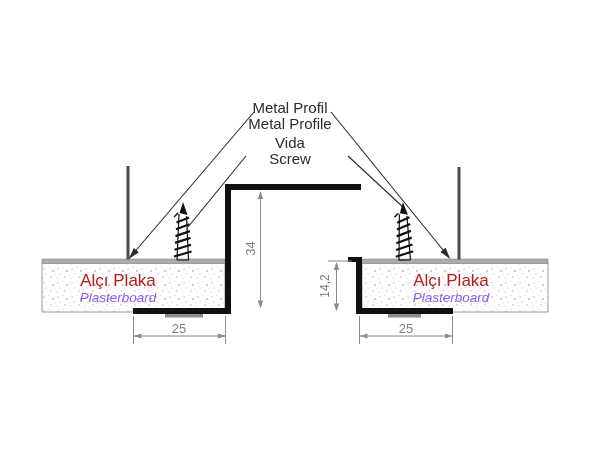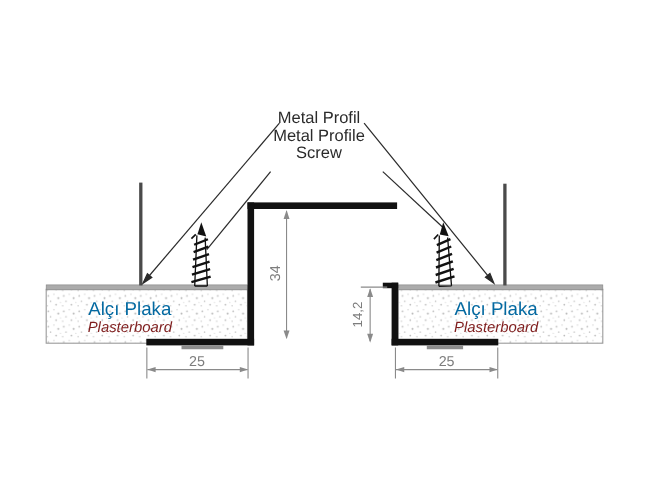--- a/index.html
+++ b/index.html
@@ -5,22 +5,22 @@
   html,body{margin:0;padding:0;background:#fff;}
   .canvas{
     position:relative;width:600px;height:455px;background:#fff;overflow:hidden;
     font-family:"Liberation Sans", sans-serif;
   }
   .canvas svg{position:absolute;left:0;top:0;}
   .txt{position:absolute;color:#2b2b2b;}
   .callouts{left:210px;top:100px;width:160px;text-align:center;font-size:15px;line-height:16px;}
   .callouts .en{}
   .board-label{width:142px;text-align:center;top:272px;}
-  .board-label .title{font-size:17px;line-height:18px;color:#0369a1;}
-  .board-label .sub{font-size:13.5px;line-height:15px;font-style:italic;color:#7f1d1d;}
+  .board-label .title{font-size:17px;line-height:18px;color:#b91c1c;}
+  .board-label .sub{font-size:13.5px;line-height:15px;font-style:italic;color:#8b5cf6;}
   .board-label.left{left:47px;}
   .board-label.right{left:380px;}
   .dim{color:#7d7d7d;font-size:13px;text-align:center;}
   .dim.vert{transform:rotate(-90deg);transform-origin:center;}
   .dim34{left:230px;top:241px;width:40px;}
   .dim142{left:301px;top:279px;width:48px;font-size:12px;}
   .dim25L{left:159px;top:321px;width:40px;}
   .dim25R{left:386px;top:321px;width:40px;}
 </style>
 </head>
@@ -129,20 +129,21 @@
         <line x1="-8" y1="-18.1" x2="7.5" y2="-23.1"></line>
         <line x1="-8.5" y1="-11.3" x2="8" y2="-16.3"></line>
         <line x1="-9" y1="-4.5" x2="8.5" y2="-9.5"></line>
       </g>
     </g>
   </svg>
 
   <div class="txt callouts">
     <div>Metal Profil</div>
     <div class="en">Metal Profile</div>
+    <div style="margin-top:3px;">Vida</div>
     <div class="en" style="margin-top:0;">Screw</div>
   </div>
 
   <div class="txt board-label left">
     <div class="title">Alçı Plaka</div>
     <div class="sub">Plasterboard</div>
   </div>
   <div class="txt board-label right">
     <div class="title">Alçı Plaka</div>
     <div class="sub">Plasterboard</div>

